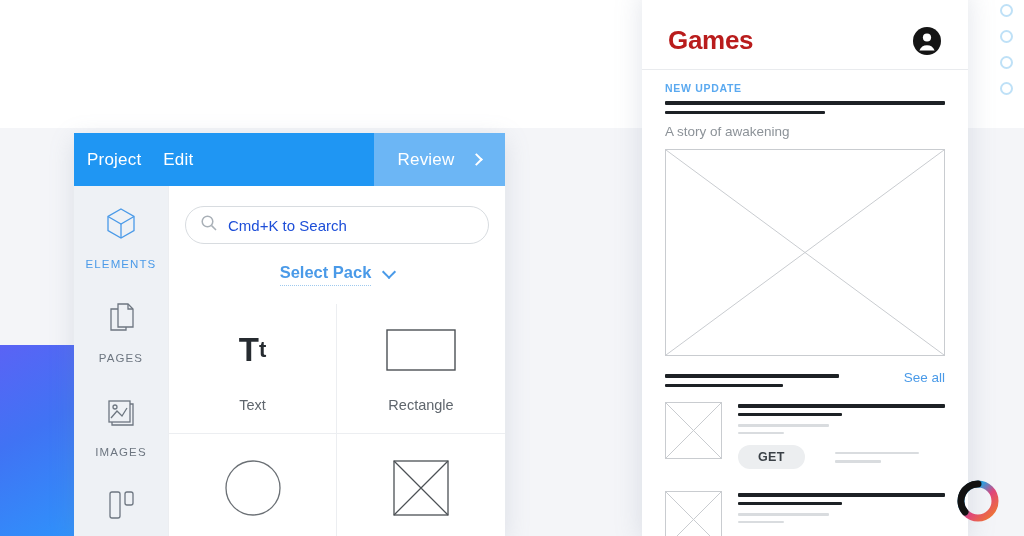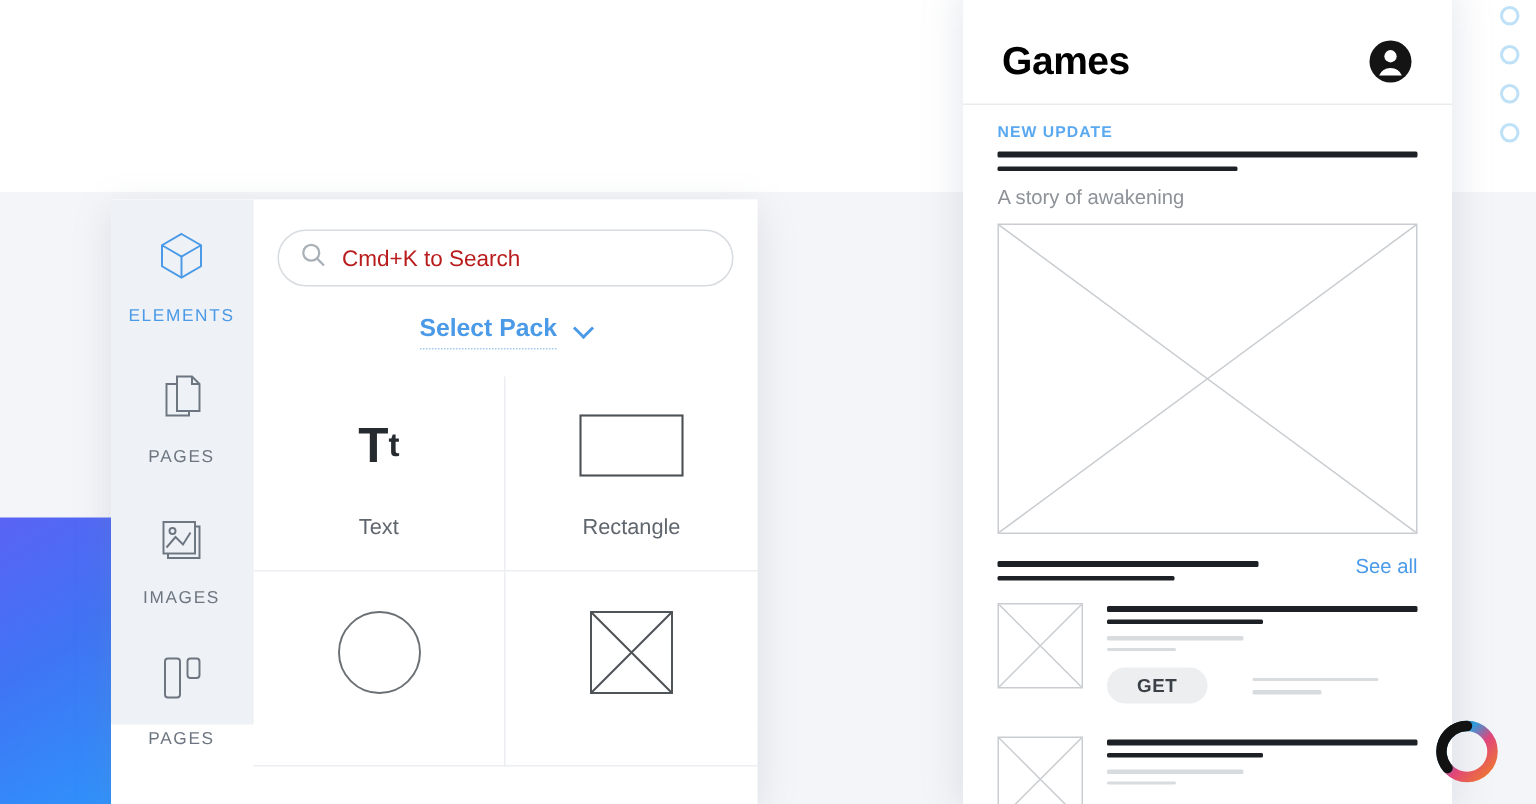--- a/index.html
+++ b/index.html
@@ -77,21 +77,21 @@
   
   .main {
     flex: 1; background: #ffffff; position: relative;
     border-left: 1px solid #eceef1;
   }
   .search-wrap { padding: 20px 16px 0 16px; }
   .search-box {
     height: 38px; border: 1px solid #d8dce0; border-radius: 19px;
     display: flex; align-items: center; padding: 0 14px; gap: 10px;
   }
-  .search-placeholder { color: #b91c1c; font-size: 15px; }
+  .search-placeholder { color: #1d4ed8; font-size: 15px; }
   .select-pack-row {
     margin-top: 19px; display: flex; align-items: center; justify-content: center; gap: 13px;
   }
   .select-pack {
     color: #4a9ae8; font-size: 16.5px;
     border-bottom: 1.5px dotted #9fc9ee; padding-bottom: 3px; font-weight: bold;
   }
   .chev-down {
     width: 10px; height: 10px; border-right: 2px solid #4a9ae8; border-bottom: 2px solid #4a9ae8;
     transform: rotate(45deg); margin-bottom: 5px;
@@ -115,21 +115,21 @@
     position: absolute; left: 642px; top: -12px;
     width: 326px; height: 548px;
     background: #ffffff;
     box-shadow: 0 4px 26px rgba(120,133,160,0.22);
     overflow: hidden;
   }
   .phone-header {
     height: 82px; display: flex; align-items: center; justify-content: space-between;
     padding: 24px 26px 0 26px; border-bottom: 1px solid #e9ebee;
   }
-  .phone-title { font-size: 26px; font-weight: 700; color: #000000; letter-spacing: -0.3px; }
+  .phone-title { font-size: 26px; font-weight: 700; color: #b91c1c; letter-spacing: -0.3px; }
   .avatar-icon { width: 30px; height: 30px; }
   .phone-content { padding: 12px 23px 0 23px; }
   .kicker { color: #5aa9f0; font-size: 10.5px; letter-spacing: 0.7px; font-weight: 600; }
   .bar { background: #1d2125; border-radius: 1px; margin-top: 7px; }
   .bar.b1 { height: 3.5px; width: 100%; }
   .bar.b2 { height: 3.5px; width: 57%; margin-top: 6px; }
   .sub { color: #8c9298; font-size: 13.5px; margin-top: 10px; }
   .img-ph { margin-top: 10px; border: 1px solid #c9ccd0; width: 100%; height: 207px; }
   .img-ph svg, .thumb svg { display: block; }
   .seeall-row {
@@ -162,20 +162,30 @@
 
   <div class="dots-col">
     <div class="dot"></div>
     <div class="dot"></div>
     <div class="dot"></div>
     <div class="dot"></div>
   </div>
 
   <div class="editor">
 
+    <div class="menubar">
+      <div class="menubar-left">
+        <span class="menu-item">Project</span>
+        <span class="menu-item">Edit</span>
+      </div>
+      <div class="menubar-right">
+        <span class="menu-item">Review</span>
+        <span class="chev-right"></span>
+      </div>
+    </div>
 
     <div class="editor-body">
 
       <div class="sidebar">
 
         <div class="side-item active">
           <span class="side-icon">
             <svg width="34" height="34" viewBox="0 0 34 34" fill="none" stroke="#4a9ae8" stroke-width="1.3">
               <path d="M17 3 L30 10.5 L30 24.5 L17 32 L4 24.5 L4 10.5 Z"></path>
               <path d="M4 10.5 L17 18 L30 10.5"></path>

